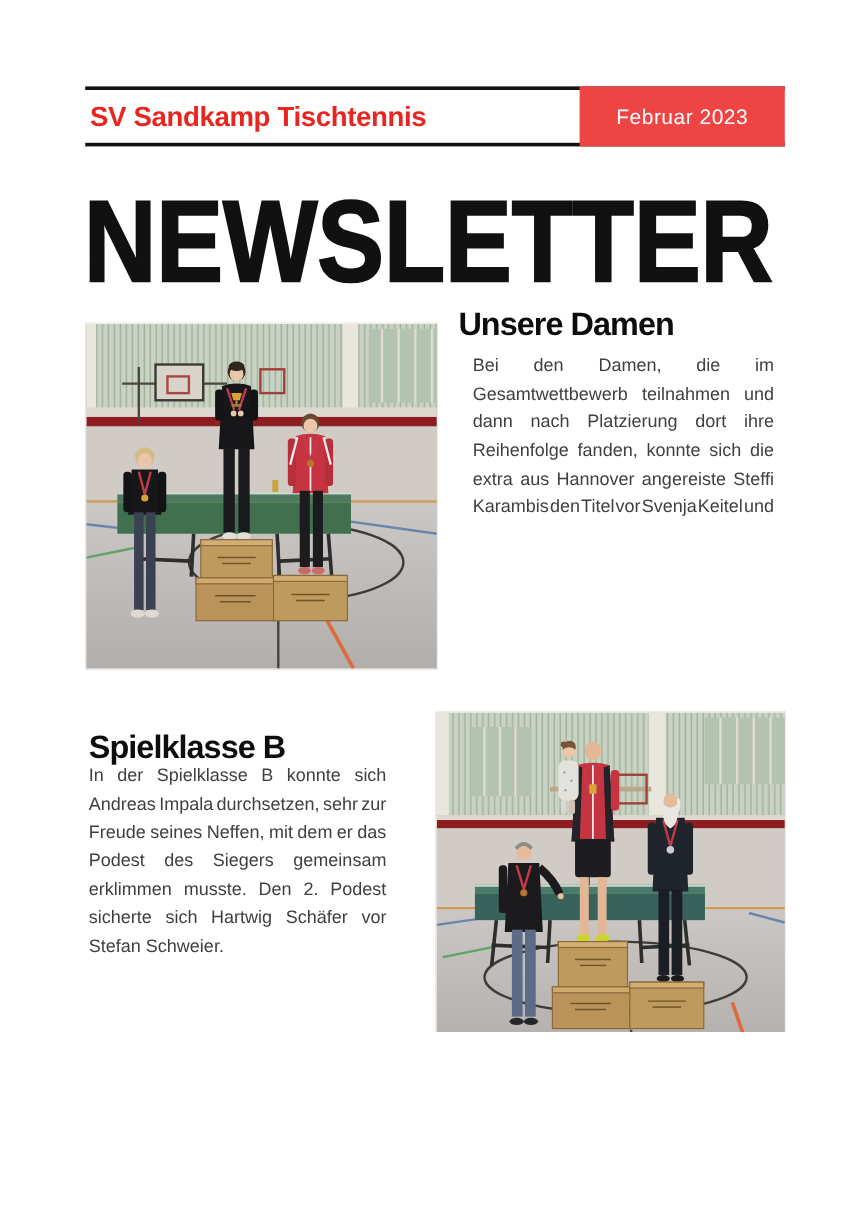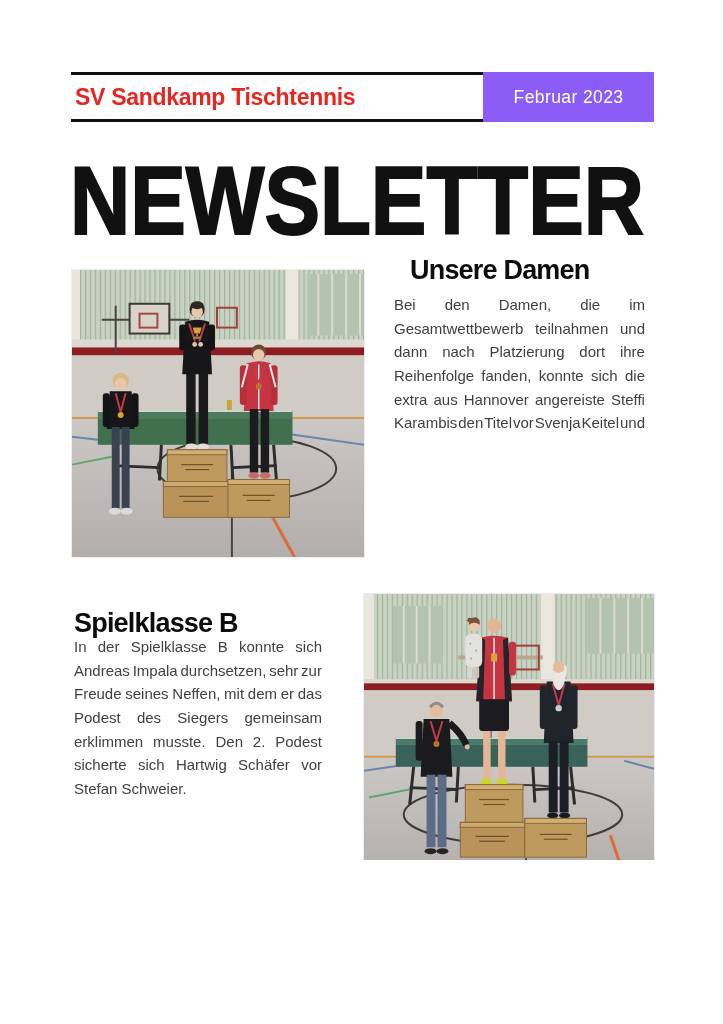--- a/index.html
+++ b/index.html
@@ -4,37 +4,37 @@
 <style>
   html,body{margin:0;padding:0;background:#fff;}
   .page{position:relative;width:723px;height:860px;background:#ffffff;overflow:hidden;
         font-family:"Liberation Sans",sans-serif;color:#101010;}
 
   
   .hdr{position:absolute;left:71px;top:72px;width:583px;height:44px;
        border-top:3px solid #111;border-bottom:3px solid #111;background:#fff;}
   .hdr-club{position:absolute;left:4px;top:0;height:44px;line-height:44px;
             font-size:23px;font-weight:700;letter-spacing:-0.3px;color:#e8251f;white-space:nowrap;}
-  .hdr-date{position:absolute;right:0;top:-3px;height:50px;width:171px;background:#8b5cf6;
+  .hdr-date{position:absolute;right:0;top:-3px;height:50px;width:171px;background:#ef4444;
             color:#fff;display:flex;align-items:center;justify-content:center;
             font-size:17.5px;letter-spacing:0.4px;}
 
   
   .mast{position:absolute;left:68px;top:146px;width:590px;height:100px;}
 
   
   .photo{position:absolute;border:1px solid #ececec;box-sizing:border-box;background:#cfcac3;}
   .photo svg{display:block;width:100%;height:100%;}
   .photo1{left:71px;top:269px;width:294px;height:289px;}
   .photo2{left:363px;top:593px;width:292px;height:284px;}
 
   
   .sec-h{position:absolute;font-size:27px;font-weight:800;letter-spacing:-0.8px;color:#0d0d0d;
          line-height:32px;white-space:nowrap;}
-  .sec-h1{left:410px;top:254px;}
+  .sec-h1{left:382px;top:254px;}
   .sec-h2{left:74px;top:591px;margin-top:16px;}
   .body-col{position:absolute;font-size:15px;color:#3f3f3f;}
   .body1{left:394px;top:293px;width:251px;}
   .body2{left:74px;top:635px;width:248px;}
   .jline{display:flex;justify-content:space-between;line-height:23.7px;height:23.7px;text-align:center;}
   .jline span{white-space:pre;}
   .lline{line-height:23.7px;height:23.7px;text-align:left;}
 
   
   .foot-rule{position:absolute;left:71px;top:965px;width:583px;height:3px;background:#111;}

